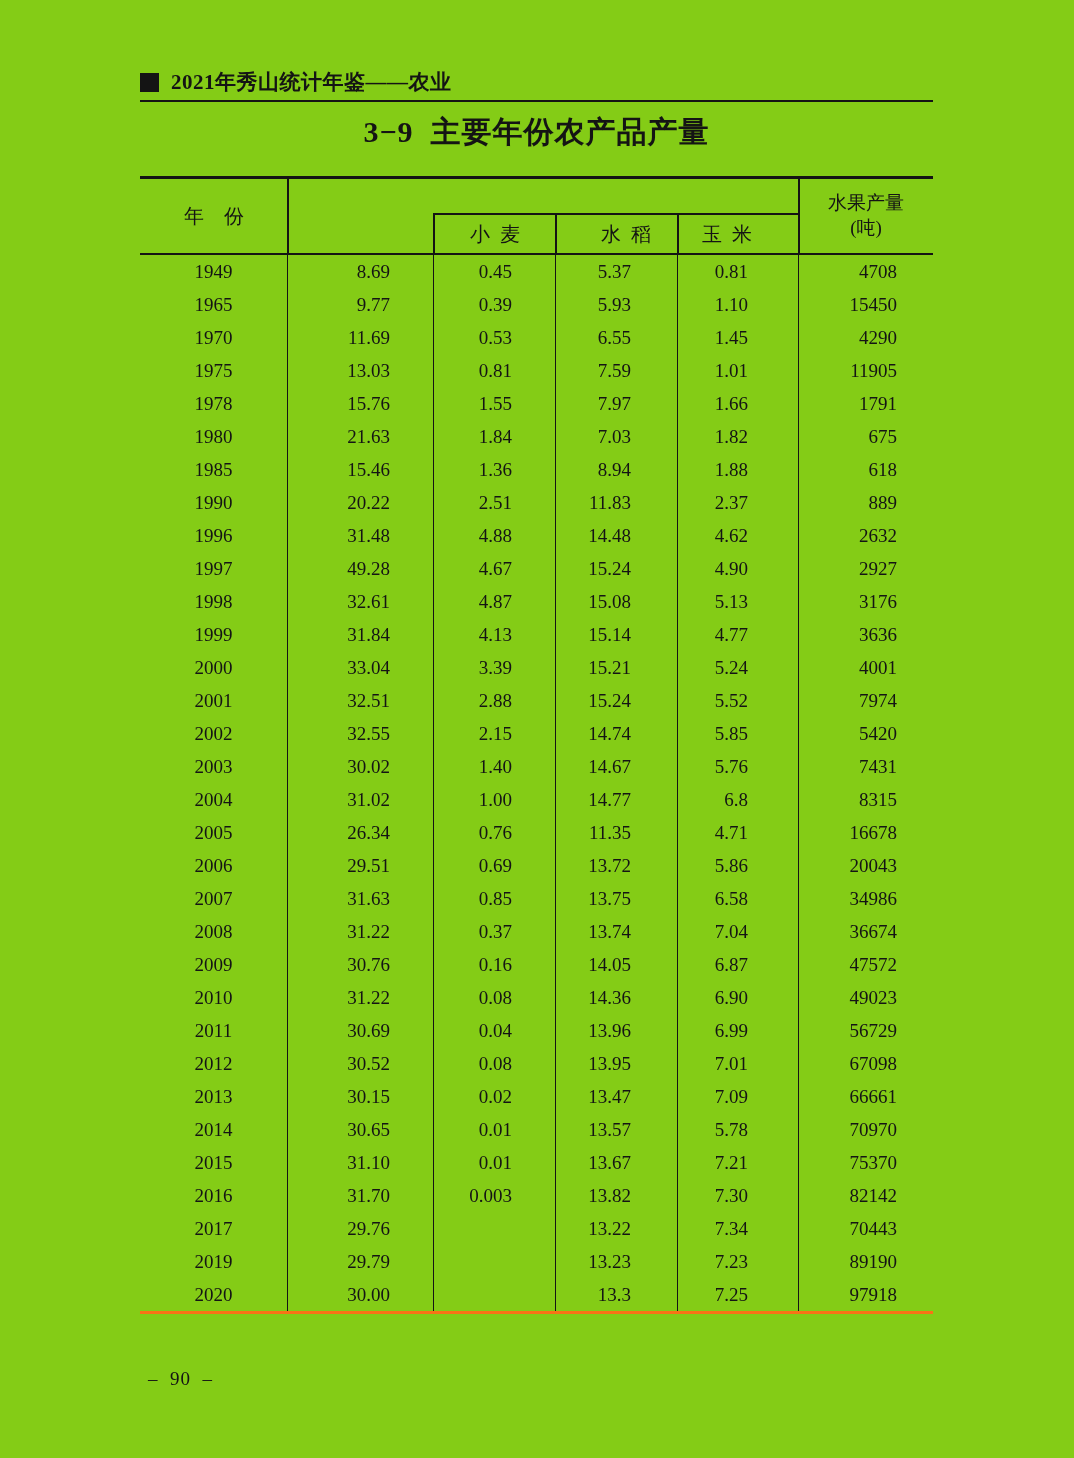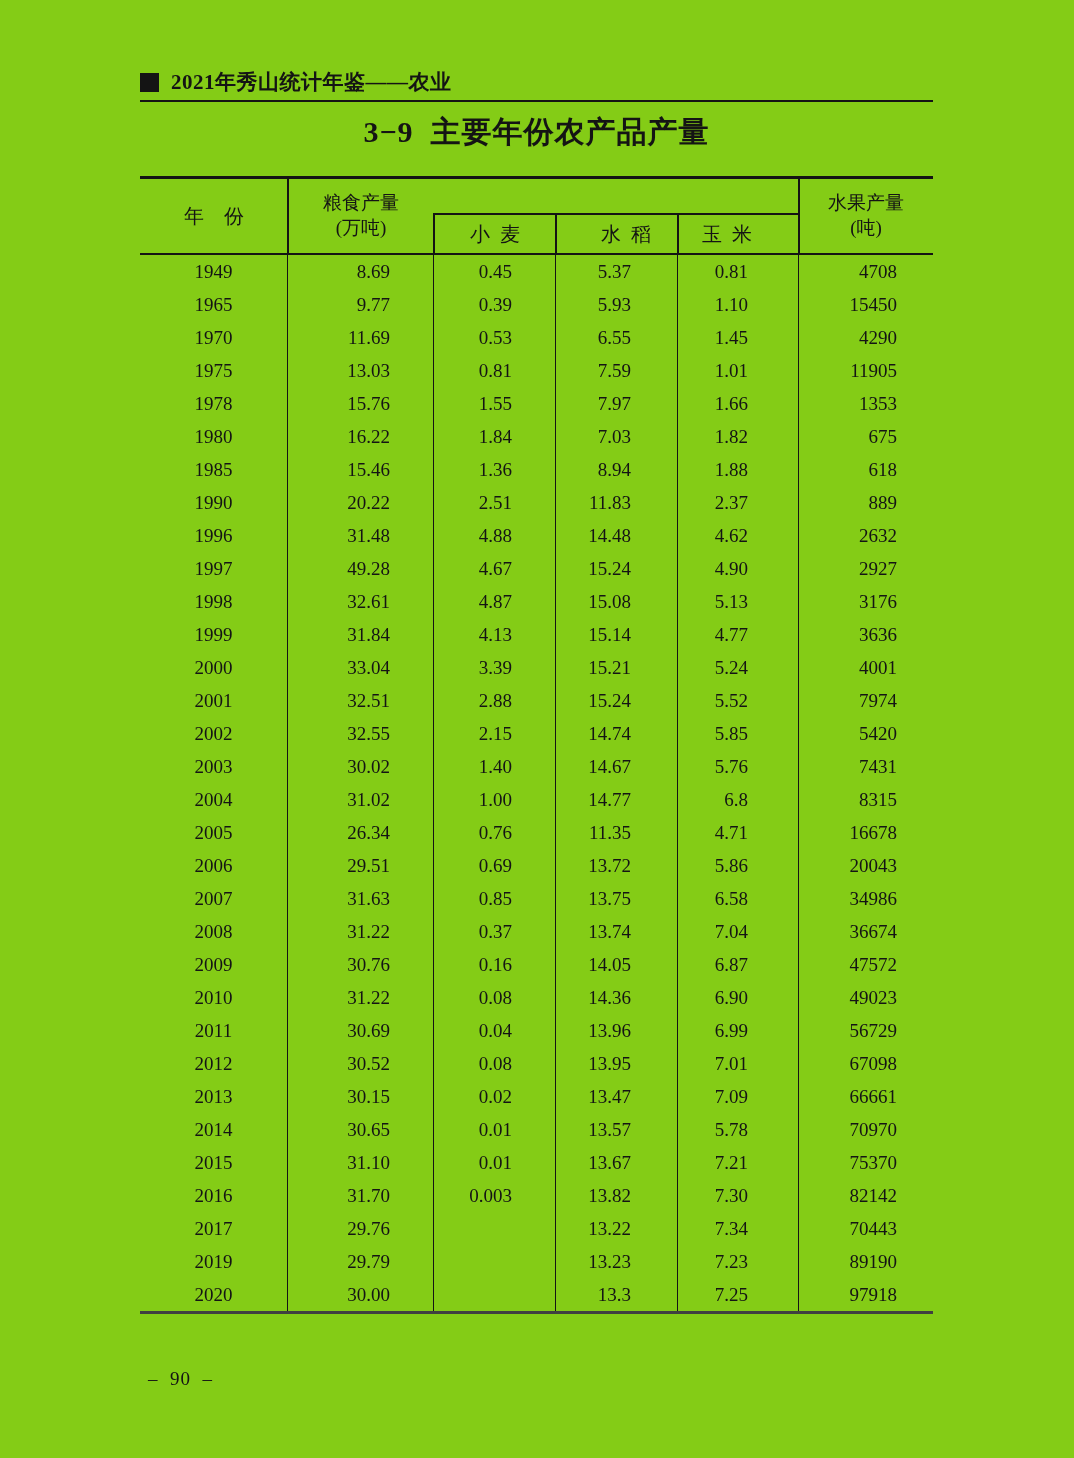--- a/index.html
+++ b/index.html
@@ -29,21 +29,21 @@
   .h-rice  { left:416px; width:140px; top:36px; bottom:0; }
   .h-corn  { left:538px; width:98px; top:36px; bottom:0; }
   .h-fruit { left:659px; width:134px; top:0; bottom:0; }
   .vline { position:absolute; width:1.6px; background:#141414; }
   .v1 { left:147px; top:0; bottom:0; }
   .v2 { left:293px; top:36px; bottom:0; }
   .v3 { left:415px; top:36px; bottom:0; }
   .v4 { left:537px; top:36px; bottom:0; }
   .v5 { left:658px; top:0; bottom:0; }
   .hmid { position:absolute; left:293px; top:34px; width:367px; height:1.8px; background:#141414; }
-  .tbody { border-bottom:3px solid #404040; }
+  .tbody { border-bottom:3px solid #f97316; }
   .row { display:flex; height:33px; }
   .c { box-sizing:border-box; height:100%; display:flex; align-items:center; font-size:19px; }
   .bdr { border-right:1.6px solid #141414; }
   .c1 { width:148px; justify-content:center; }
   .c2 { width:146px; justify-content:flex-end; padding-right:43px; }
   .c3 { width:122px; justify-content:flex-end; padding-right:43px; }
   .c4 { width:122px; justify-content:flex-end; padding-right:46px; }
   .c5 { width:121px; justify-content:flex-end; padding-right:50px; }
   .c6 { width:134px; justify-content:flex-end; padding-right:36px; }
   
@@ -64,24 +64,20 @@
 
   <div class="table">
     <div class="thead">
       <div class="vline v1"></div>
       <div class="vline v2"></div>
       <div class="vline v3"></div>
       <div class="vline v4"></div>
       <div class="vline v5"></div>
       <div class="hmid"></div>
       <div class="hcell h-year">年　份</div>
-      <div class="hcell h-grain two-line">
-        <span>粮食产量</span>
-        <span>(万吨)</span>
-      </div>
       <div class="hcell h-wheat">小  麦</div>
       <div class="hcell h-rice">水  稻</div>
       <div class="hcell h-corn">玉  米</div>
       <div class="hcell h-fruit two-line">
         <span>水果产量</span>
         <span>(吨)</span>
       </div>
     </div>
     <div class="tbody">
 
@@ -116,25 +112,25 @@
         <div class="c c4 bdr">7.59</div>
         <div class="c c5 bdr">1.01</div>
         <div class="c c6">11905</div>
       </div>
         <div class="row">
         <div class="c c1 bdr">1978</div>
         <div class="c c2 bdr">15.76</div>
         <div class="c c3 bdr">1.55</div>
         <div class="c c4 bdr">7.97</div>
         <div class="c c5 bdr">1.66</div>
-        <div class="c c6">1353</div>
+        <div class="c c6">1791</div>
       </div>
         <div class="row">
         <div class="c c1 bdr">1980</div>
-        <div class="c c2 bdr">16.22</div>
+        <div class="c c2 bdr">21.63</div>
         <div class="c c3 bdr">1.84</div>
         <div class="c c4 bdr">7.03</div>
         <div class="c c5 bdr">1.82</div>
         <div class="c c6">675</div>
       </div>
         <div class="row">
         <div class="c c1 bdr">1985</div>
         <div class="c c2 bdr">15.46</div>
         <div class="c c3 bdr">1.36</div>
         <div class="c c4 bdr">8.94</div>

